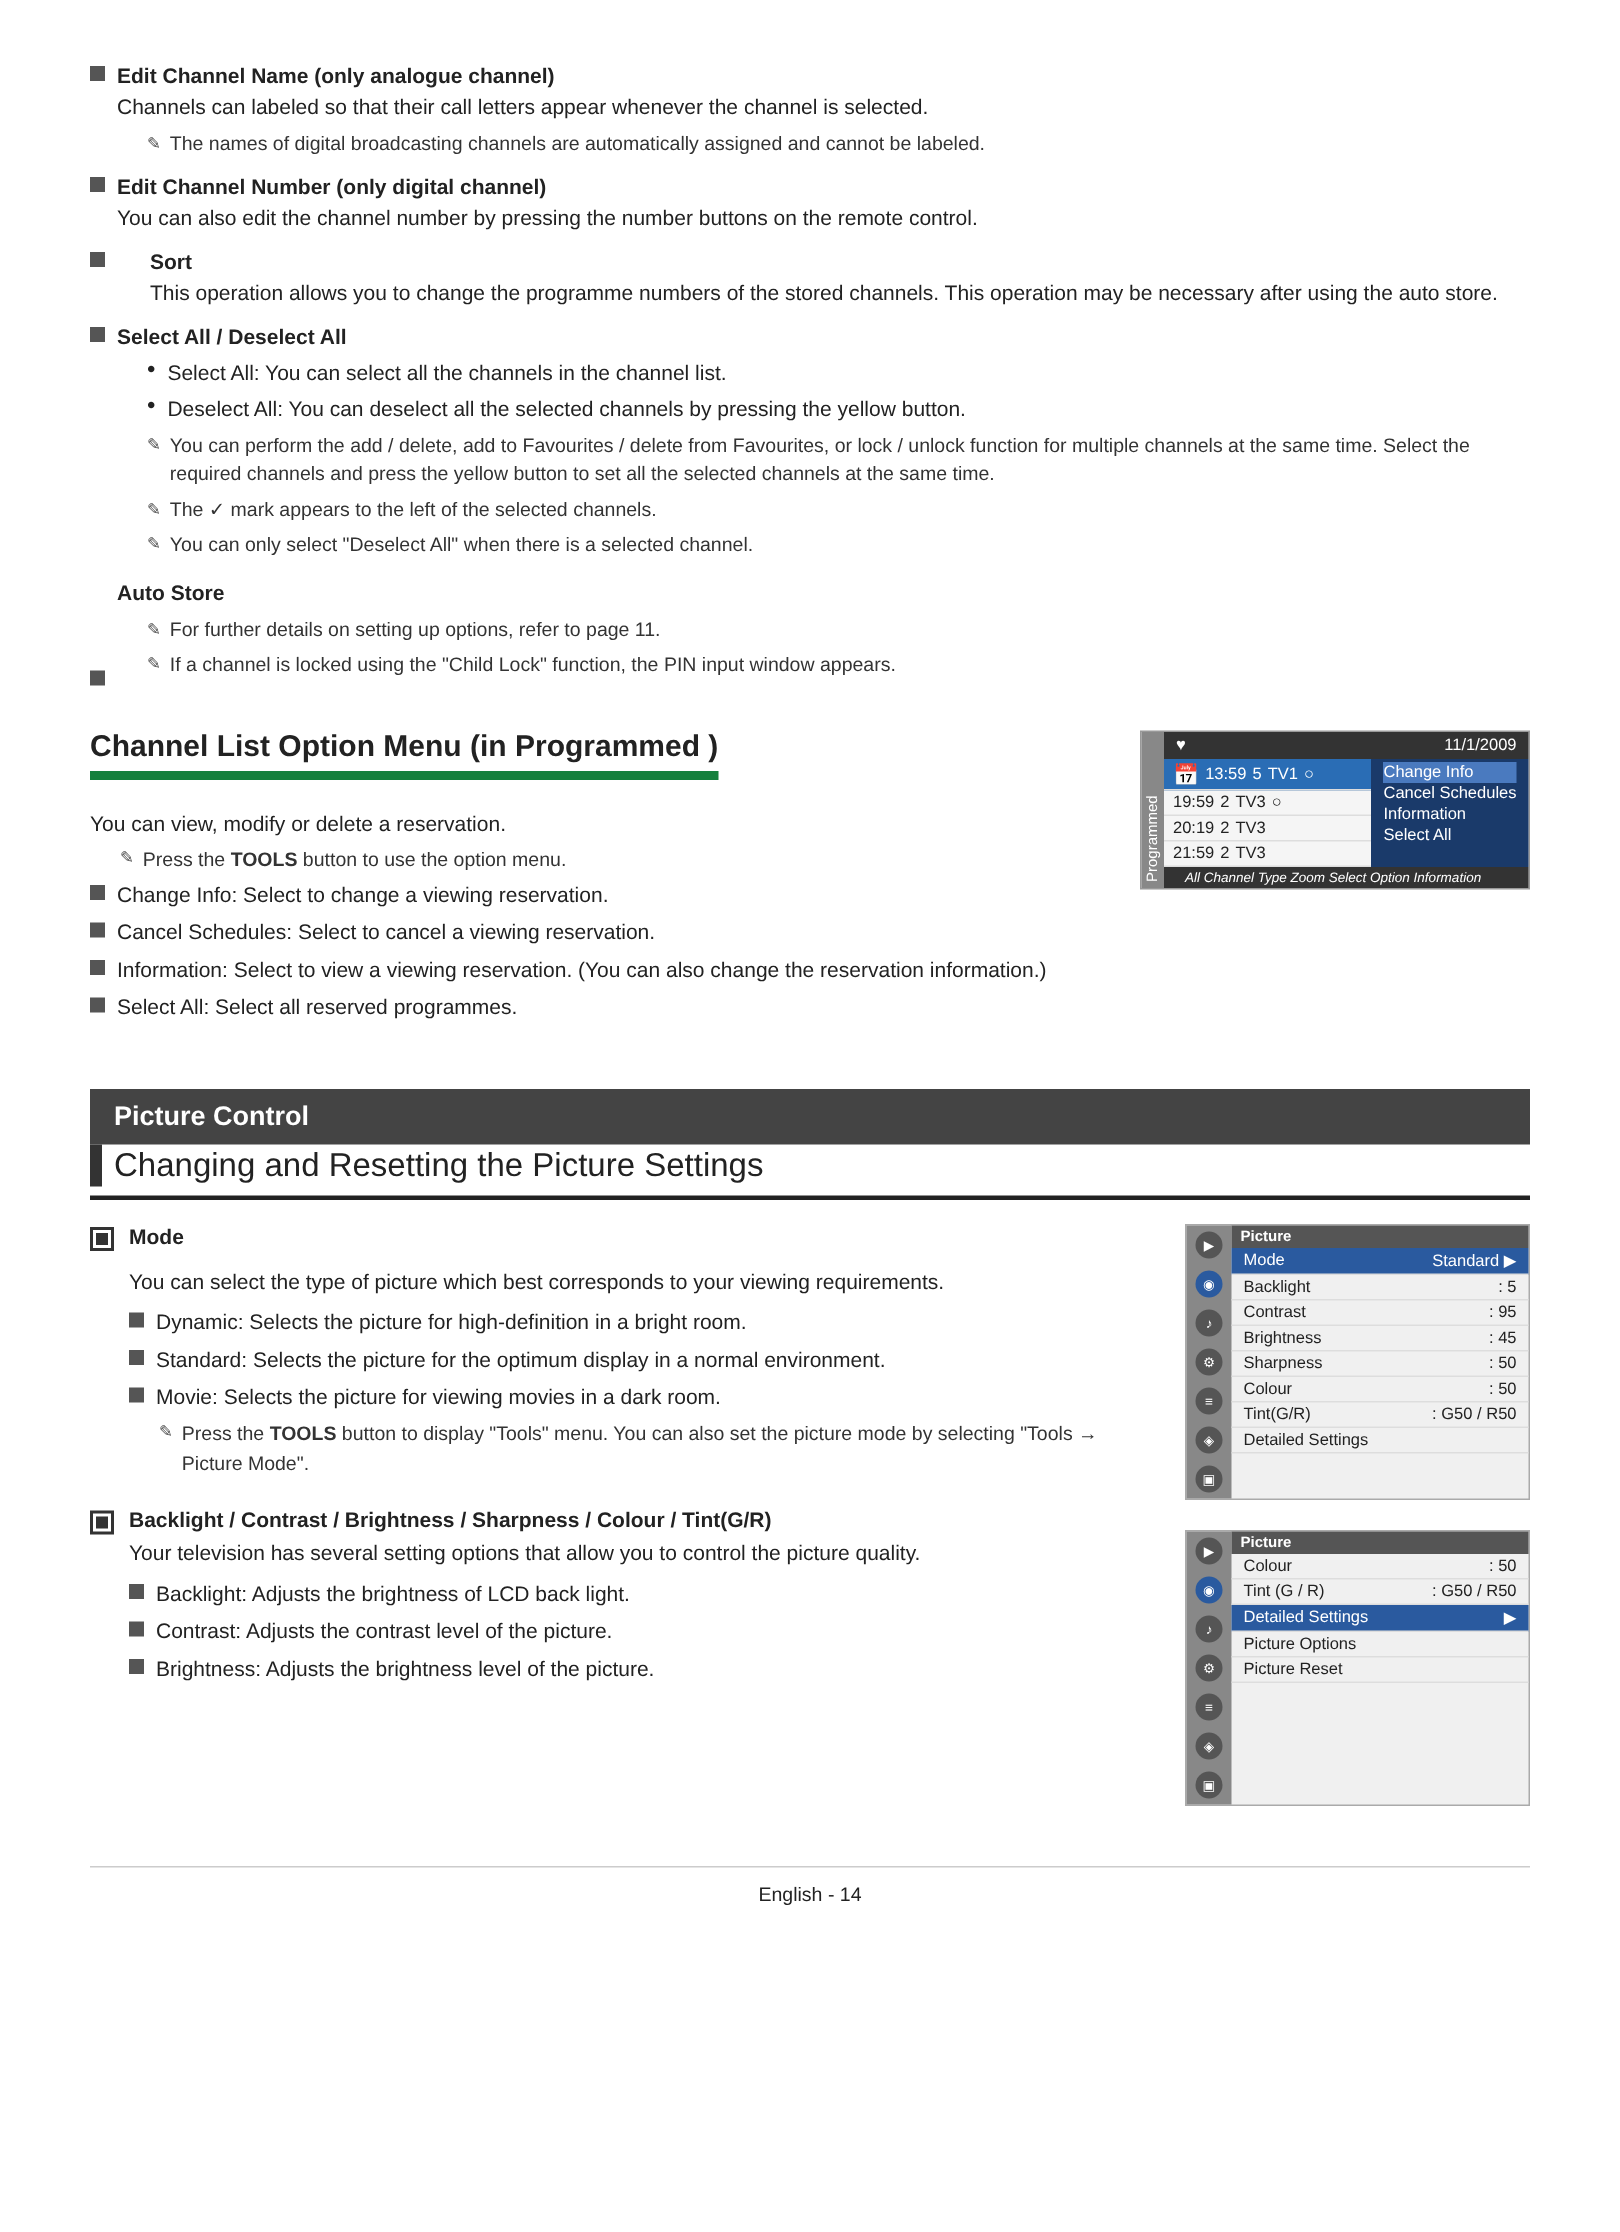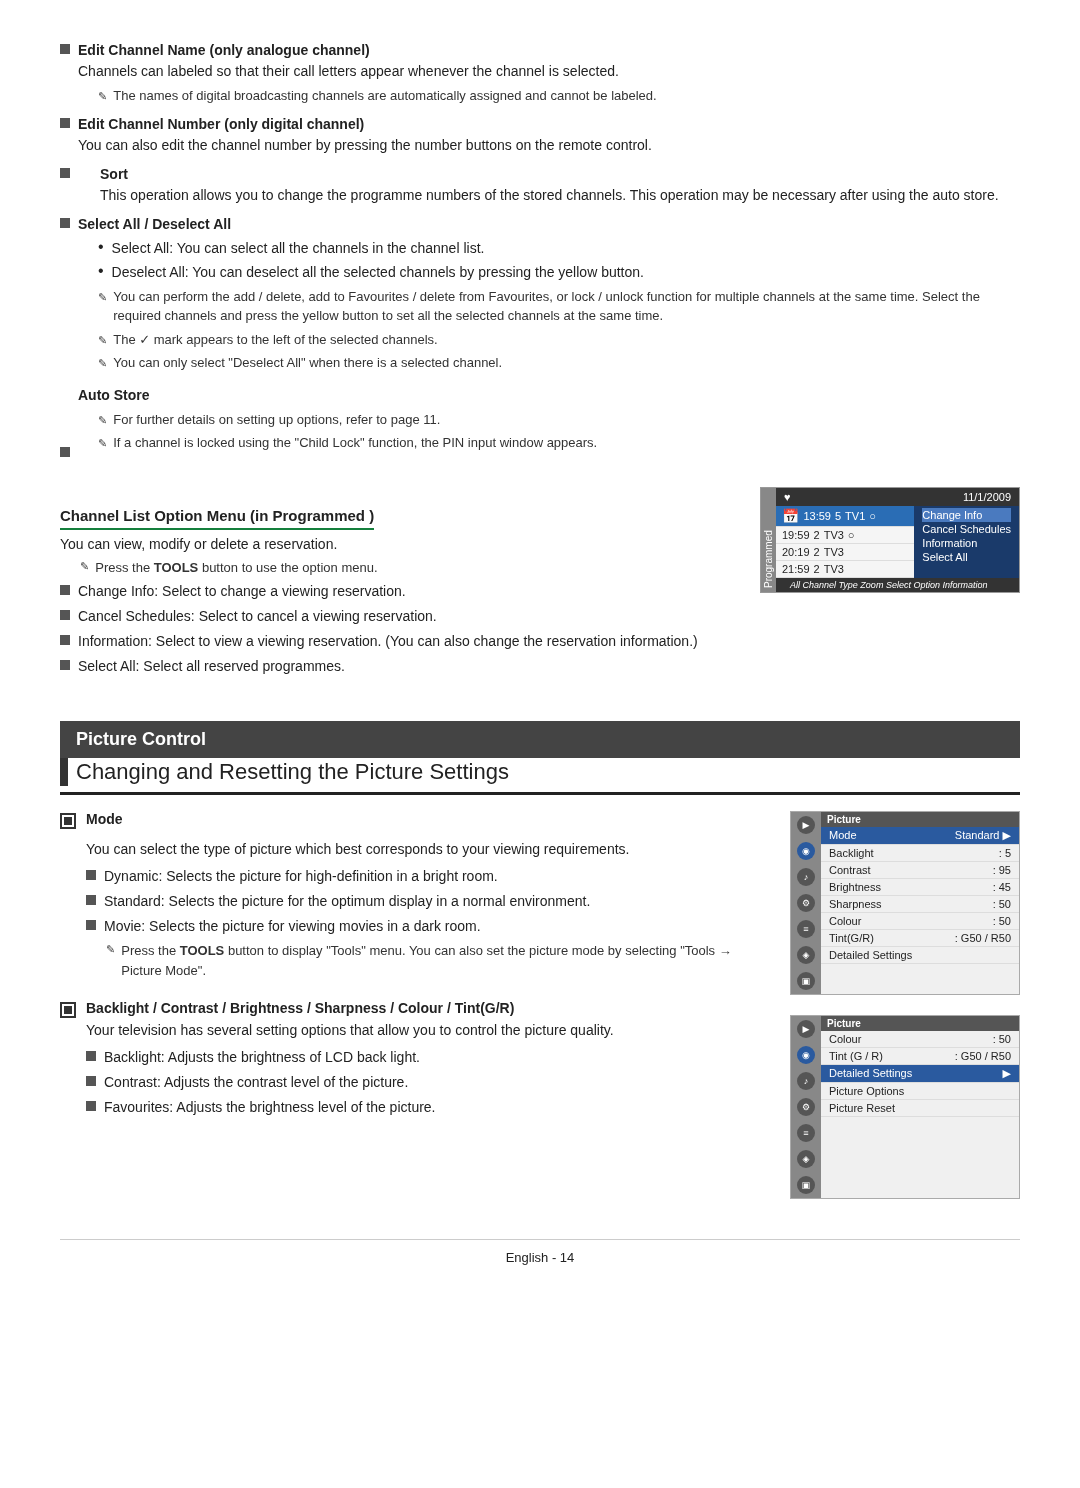--- a/index.html
+++ b/index.html
@@ -86,27 +86,26 @@
     .channel-list-text {
       flex: 1;
     }
 
     .channel-list-image {
       width: 260px;
       flex-shrink: 0;
     }
 
     .section-subtitle {
-      font-size: 15px;
+      font-size: 20px;
       font-weight: bold;
       margin-bottom: 6px;
-      border-bottom: 2px solid #15803d;
+      border-bottom: 6px solid #15803d;
       padding-bottom: 4px;
       display: inline-block;
-      margin-top: 20px;
     }
 
     
     .picture-control-header {
       background: #444;
       color: #fff;
       font-size: 18px;
       font-weight: bold;
       padding: 8px 16px;
       margin-bottom: 0;
@@ -370,21 +369,21 @@
         <span class="note-icon">✎</span>
         <span class="note-text">If a channel is locked using the "Child Lock" function, the PIN input window appears.</span>
       </div>
     </div>
   </div>
 </div>
 
 <div class="channel-list-section">
   <div class="channel-list-text">
     <div class="section-subtitle">Channel List Option Menu (in Programmed )</div>
-    <p style="margin-bottom:6px;">You can view, modify or delete a reservation.</p>
+    <p style="margin-bottom:6px;margin-top:15px;">You can view, modify or delete a reservation.</p>
     <div class="note-item">
       <span class="note-icon">✎</span>
       <span class="note-text">Press the <b>TOOLS</b> button to use the option menu.</span>
     </div>
     <div class="bullet-item">
       <span class="bullet-square"></span>
       <span class="bullet-text">Change Info: Select to change a viewing reservation.</span>
     </div>
     <div class="bullet-item">
       <span class="bullet-square"></span>
@@ -497,21 +496,21 @@
         <div class="bullet-item">
           <span class="bullet-square"></span>
           <span class="bullet-text">Backlight: Adjusts the brightness of LCD back light.</span>
         </div>
         <div class="bullet-item">
           <span class="bullet-square"></span>
           <span class="bullet-text">Contrast: Adjusts the contrast level of the picture.</span>
         </div>
         <div class="bullet-item">
           <span class="bullet-square"></span>
-          <span class="bullet-text">Favourites: Adjusts the brightness level of the picture.</span>
+          <span class="bullet-text">Brightness: Adjusts the brightness level of the picture.</span>
         </div>
       </div>
     </div>
 
   </div>
 
   <div class="picture-control-images">
 
     <div class="picture-menu-container">
       <div class="picture-sidebar">

